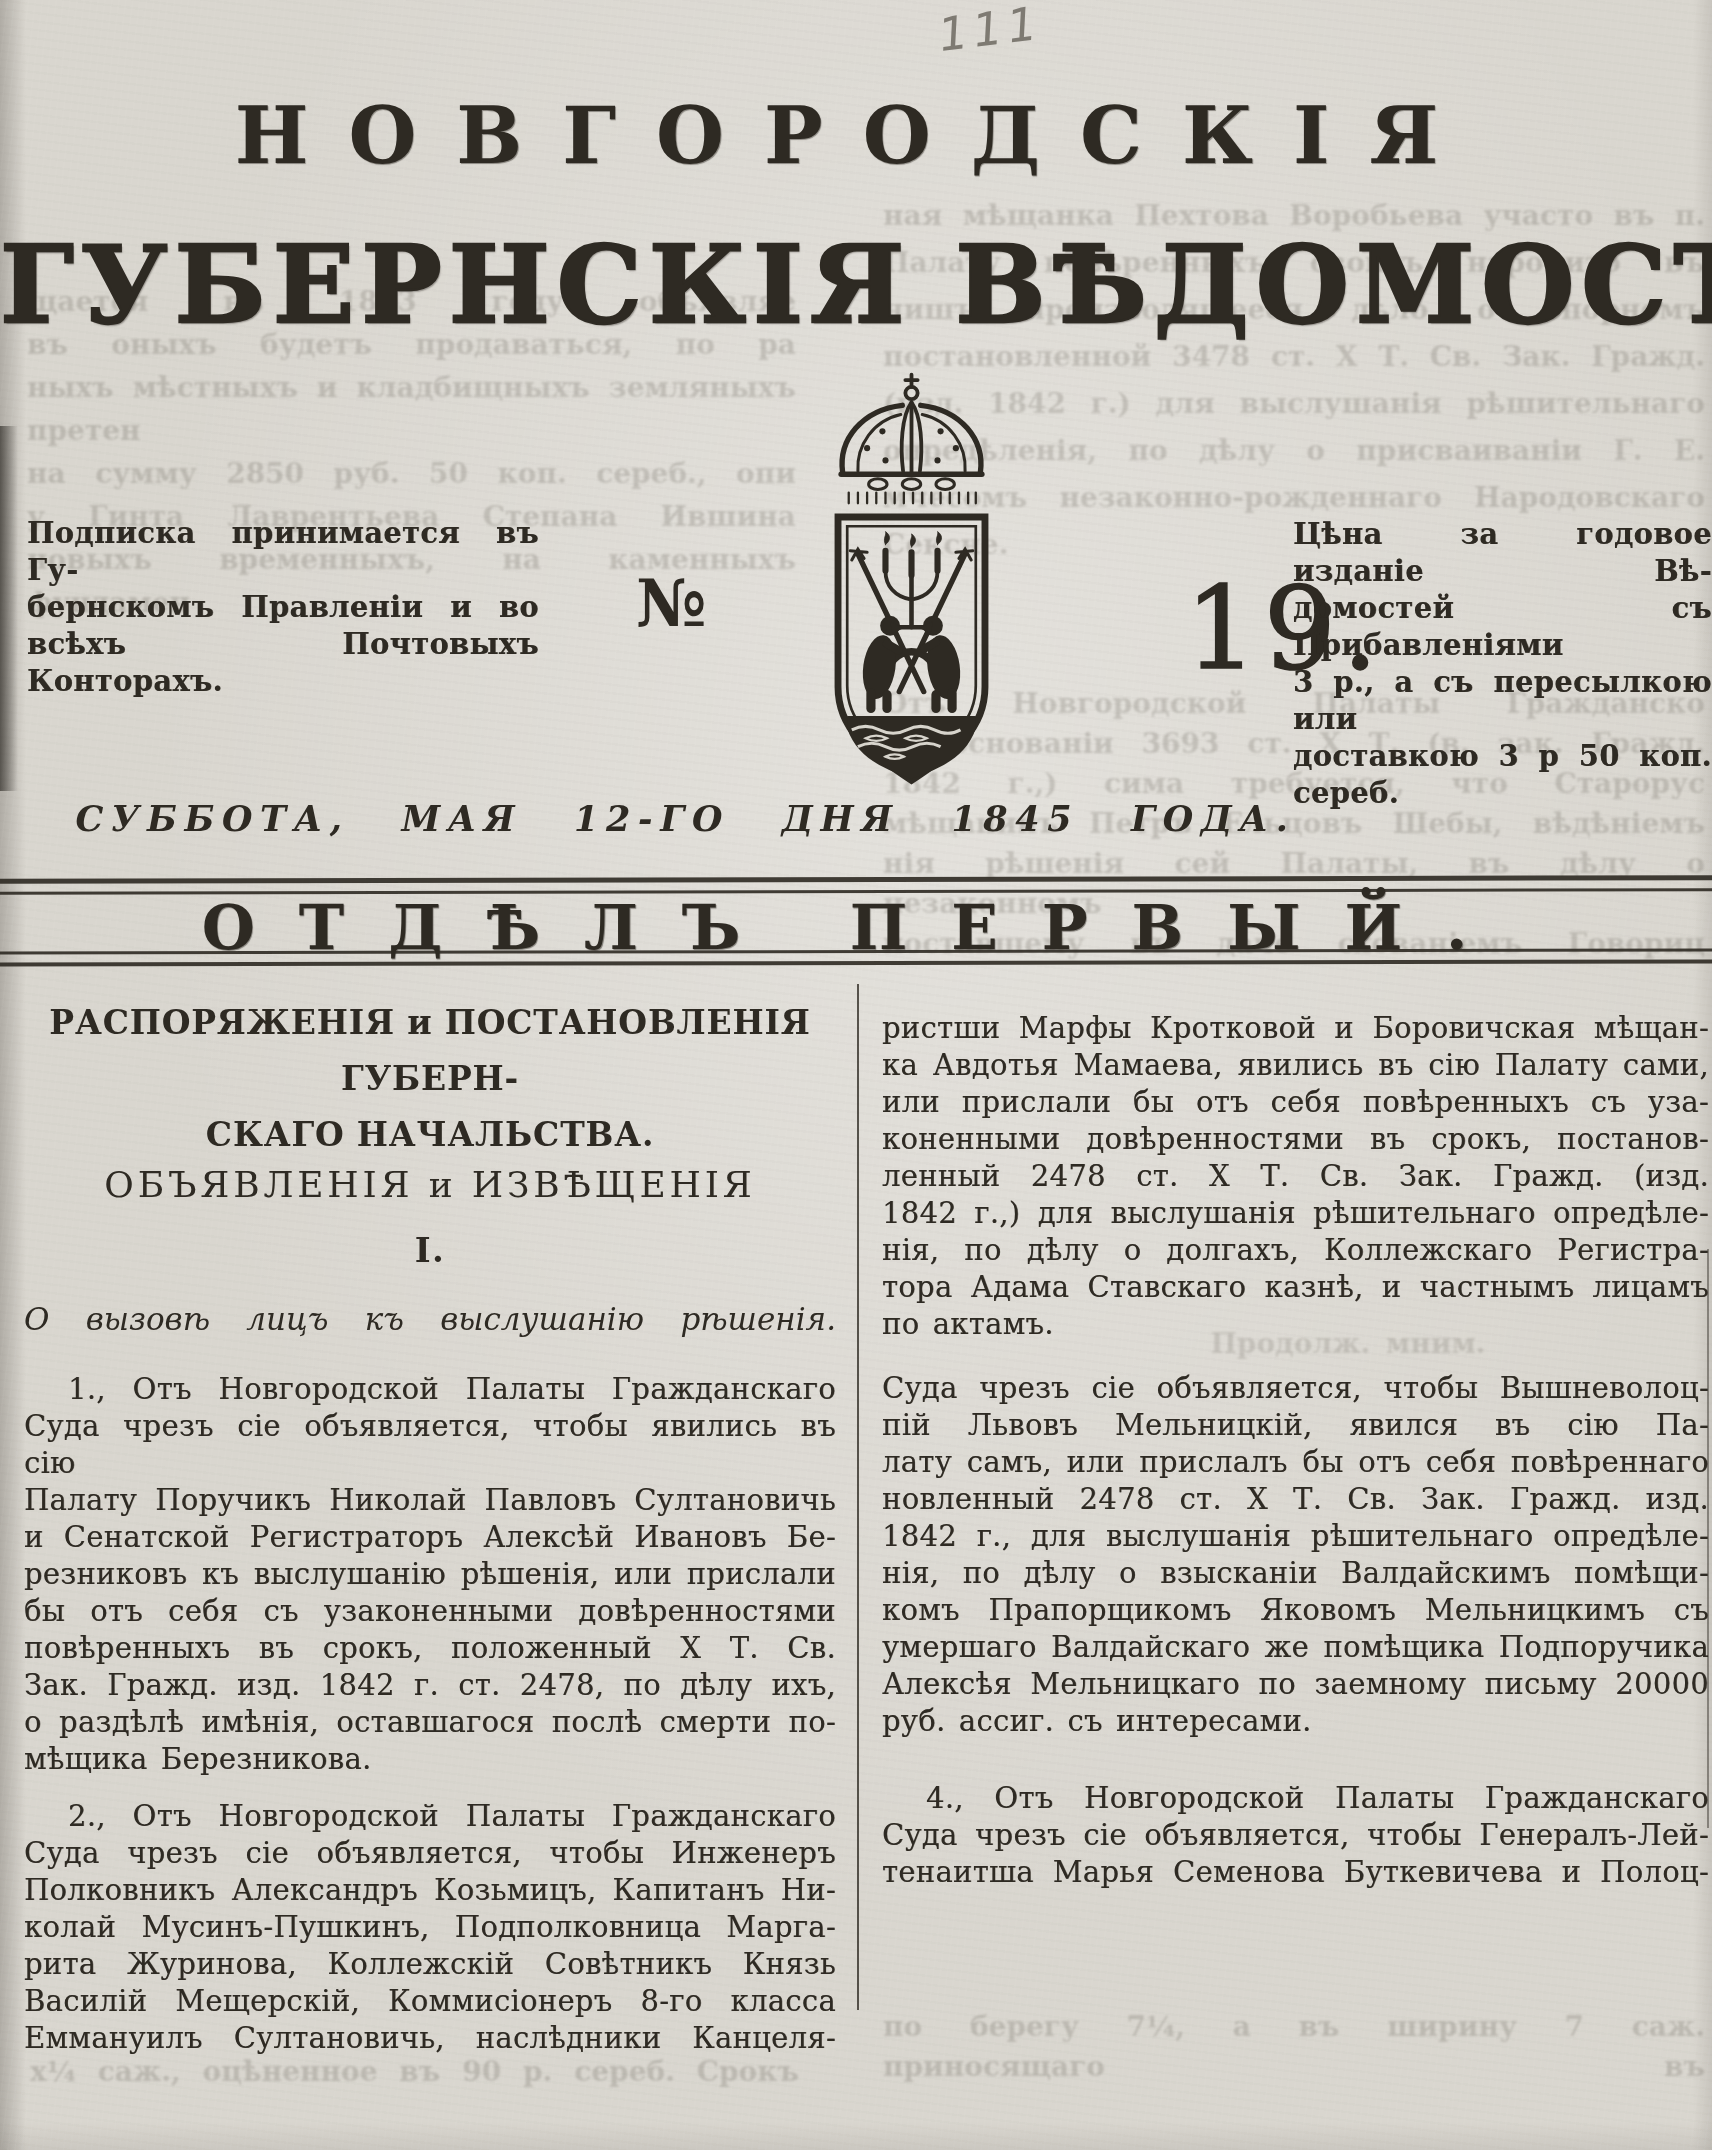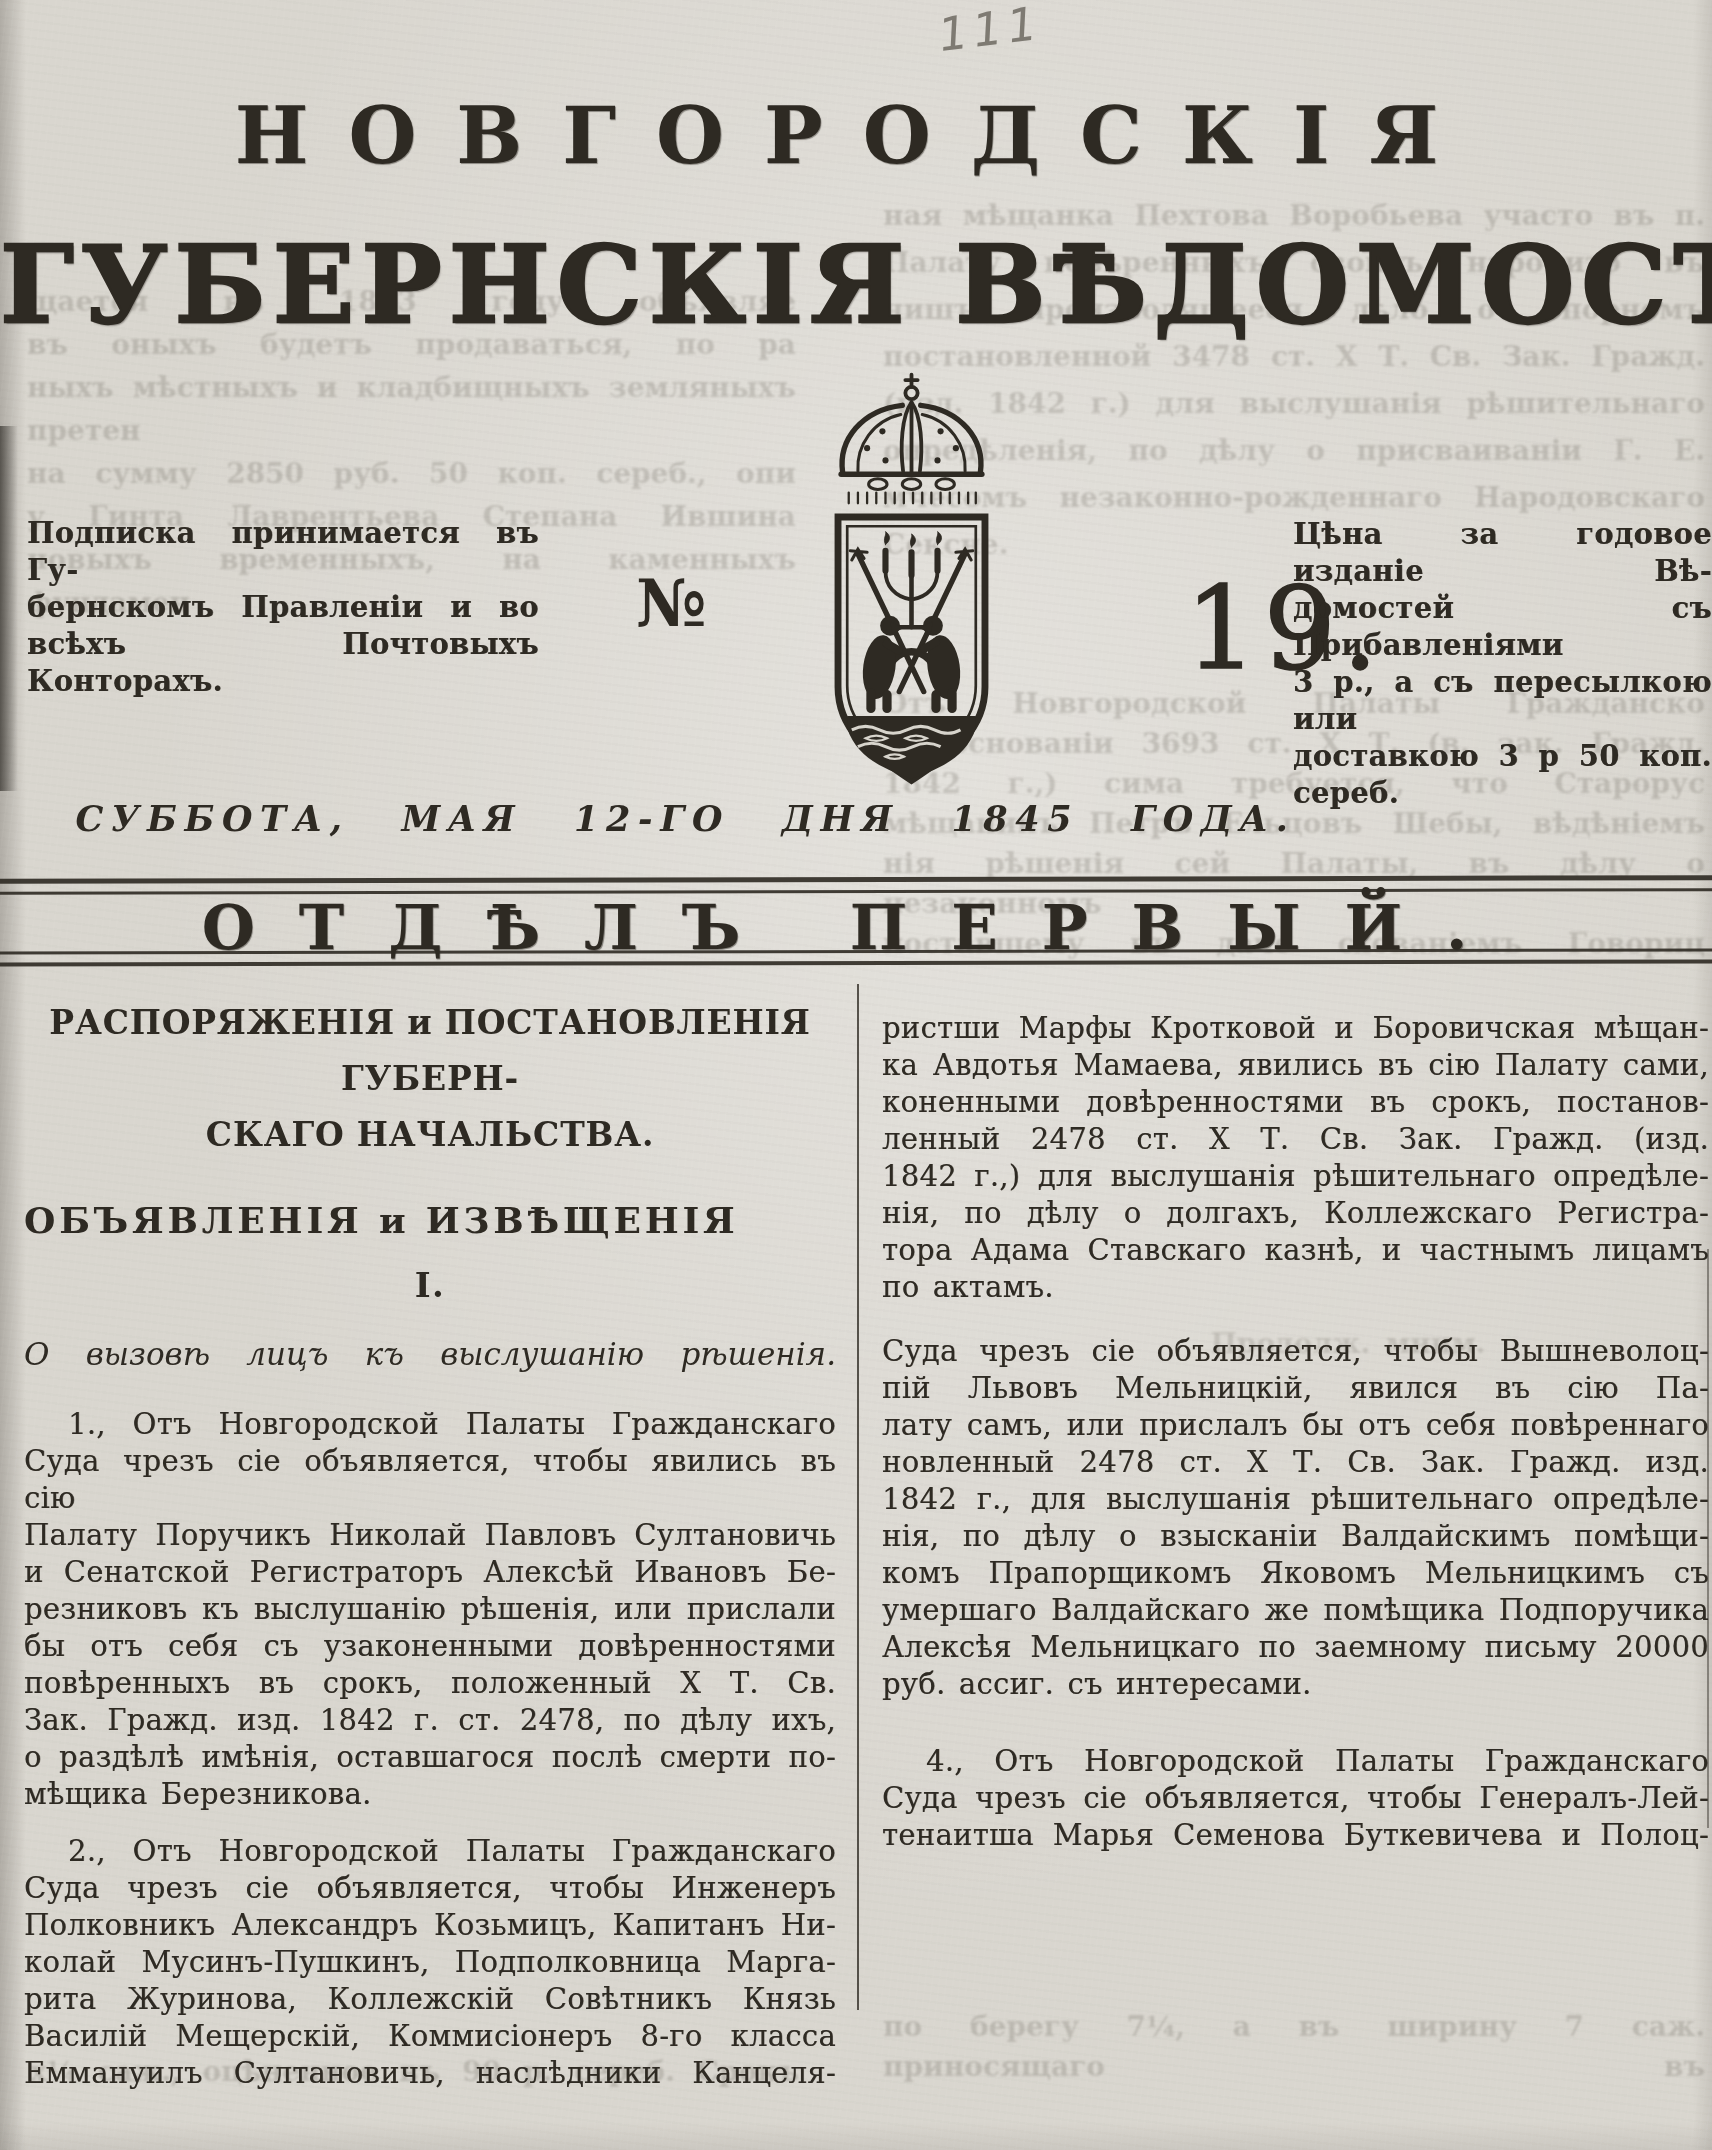--- a/index.html
+++ b/index.html
@@ -72,21 +72,21 @@
     position:absolute;left:0;top:897px;width:1713px;text-align:center;
     font-size:61px;font-weight:700;letter-spacing:44px;white-space:nowrap;line-height:61px;
     text-shadow:0.8px 0.8px 0.8px rgba(40,36,29,.5);
   }
   .col-divider{position:absolute;left:857px;top:984px;width:2.3px;height:1026px;background:rgba(46,42,35,.78);}
   .right-margin-line{position:absolute;left:1707px;top:1249px;width:2.3px;height:579px;background:rgba(46,42,35,.45);}
   .column{position:absolute;top:990px;}
   .left-col{left:24px;width:812px;}
   .right-col{left:882px;width:827px;}
   .col-h1{margin-top:4.6px;text-align:center;font-weight:700;font-size:33px;line-height:56px;letter-spacing:0.8px;}
-  .col-h2{margin-top:35px;text-align:left;font-weight:700;font-size:36px;line-height:44px;letter-spacing:3.8px;}
+  .col-h2{text-align:center;font-weight:400;font-size:36px;line-height:44px;letter-spacing:3.8px;}
   .roman{margin-top:23px;text-align:center;font-weight:700;font-size:34px;line-height:40px;letter-spacing:1.5px;}
   .subhead{margin-top:29px;font-style:italic;font-size:31px;line-height:40px;text-align:justify;text-align-last:justify;word-spacing:7.6px;}
   .para{display:block;}
   .para .ln{
     font-size:29px;line-height:37px;text-align:justify;text-align-last:justify;
     word-spacing:3.8px;letter-spacing:0.3px;white-space:normal;
     text-shadow:0.4px 0.4px 0.5px rgba(43,38,30,.5);
   }
   .para .ln.ind{text-indent:44px;}
   .para .ln.last{text-align-last:left;}
@@ -275,20 +275,21 @@
         <div class="ln">рита Журинова, Коллежскій Совѣтникъ Князь</div>
         <div class="ln">Василій Мещерскій, Коммисіонеръ 8-го класса</div>
         <div class="ln">Еммануилъ Султановичь, наслѣдники Канцеля-</div>
       </div>
   </div>
 
   <div class="column right-col">
     <div class="para mt26">
         <div class="ln">ристши Марфы Кротковой и Боровичская мѣщан-</div>
         <div class="ln">ка Авдотья Мамаева, явились въ сію Палату сами,</div>
+        <div class="ln">или прислали бы отъ себя повѣренныхъ съ уза-</div>
         <div class="ln">коненными довѣренностями въ срокъ, постанов-</div>
         <div class="ln">ленный 2478 ст. X Т. Св. Зак. Гражд. (изд.</div>
         <div class="ln">1842 г.,) для выслушанія рѣшительнаго опредѣле-</div>
         <div class="ln">нія, по дѣлу о долгахъ, Коллежскаго Регистра-</div>
         <div class="ln">тора Адама Ставскаго казнѣ, и частнымъ лицамъ</div>
         <div class="ln last">по актамъ.</div>
       </div>
     <div class="para mt36">
         <div class="ln">Суда чрезъ сіе объявляется, чтобы Вышневолоц-</div>
         <div class="ln">пій Львовъ Мельницкій, явился въ сію Па-</div>

